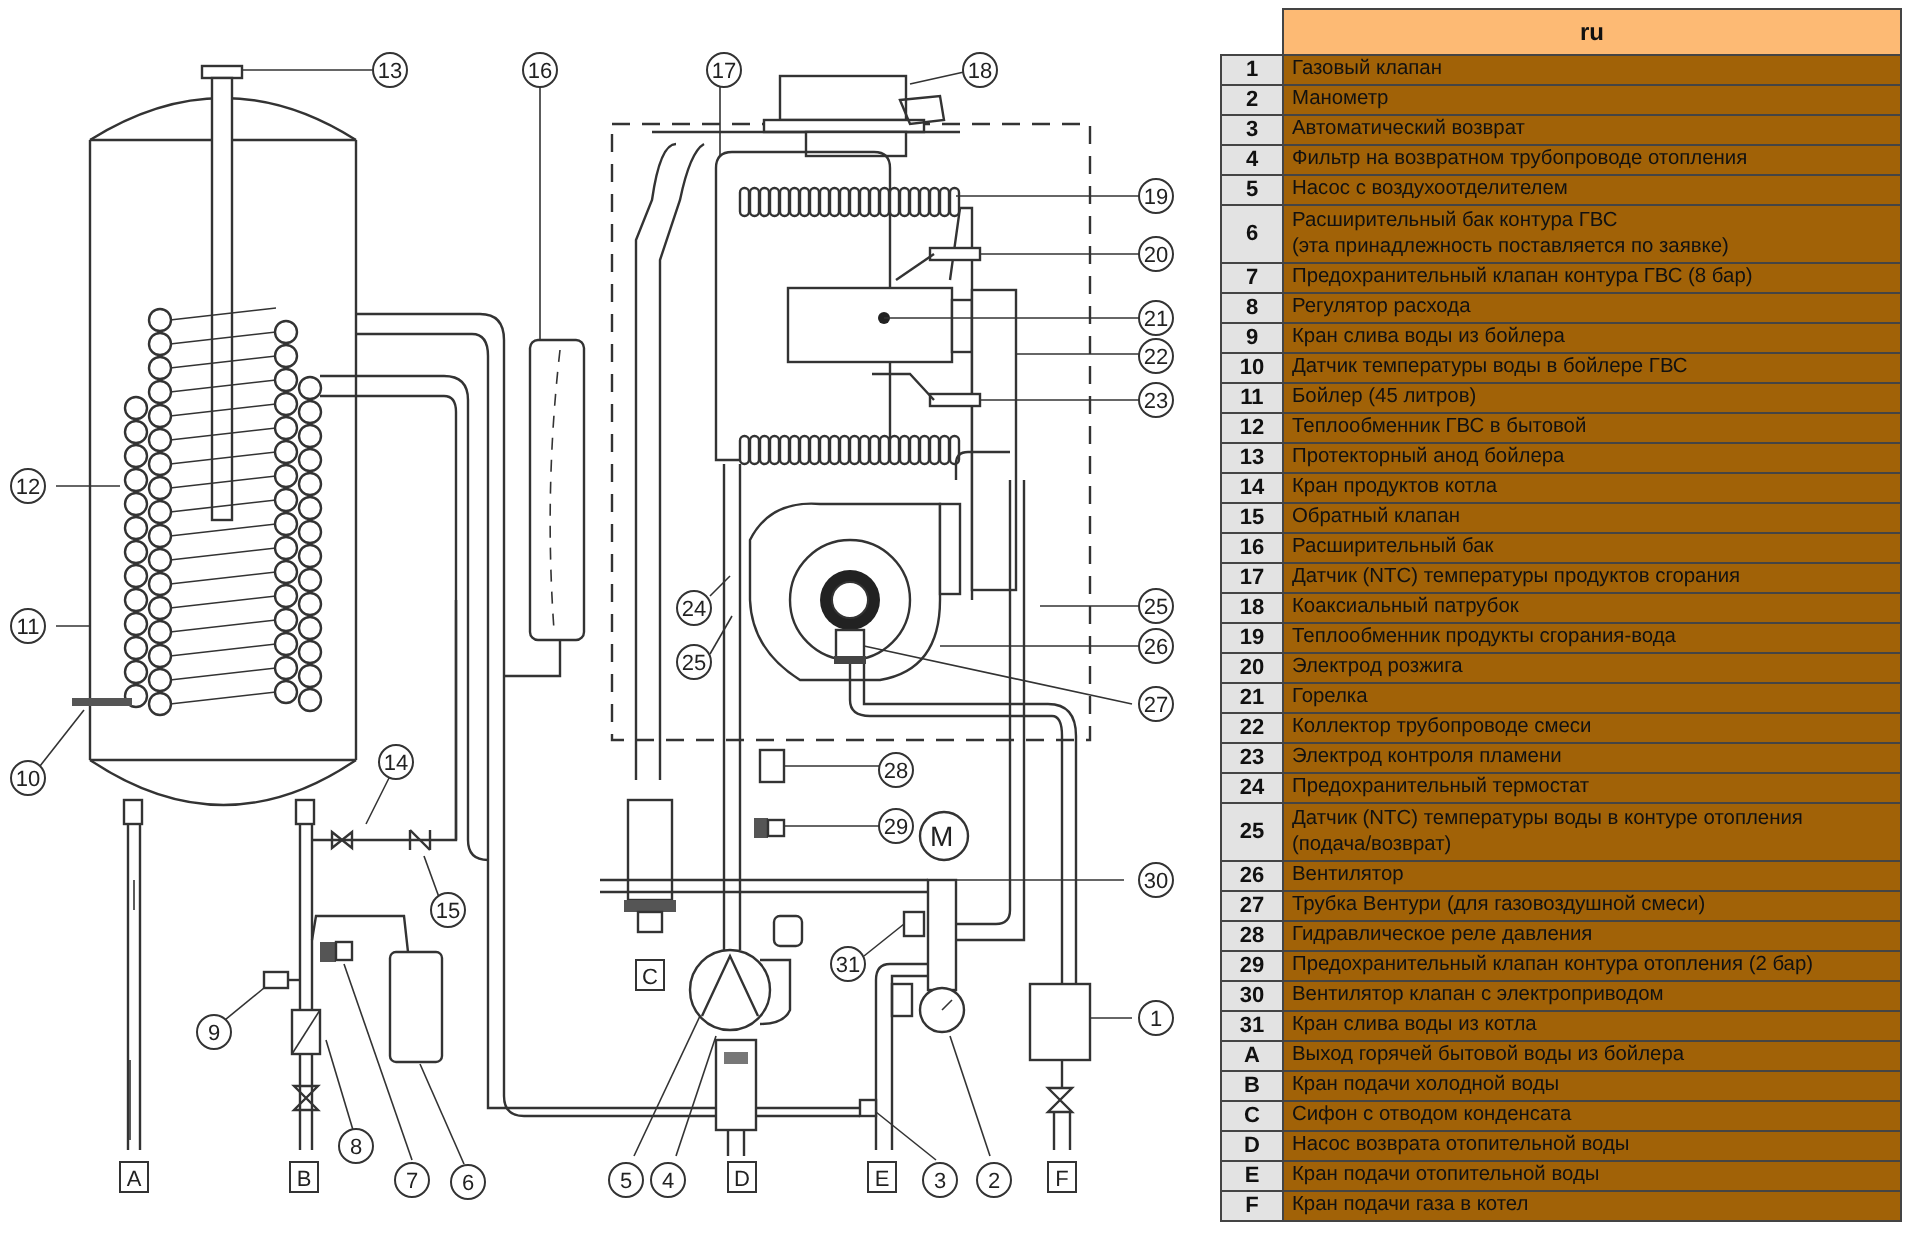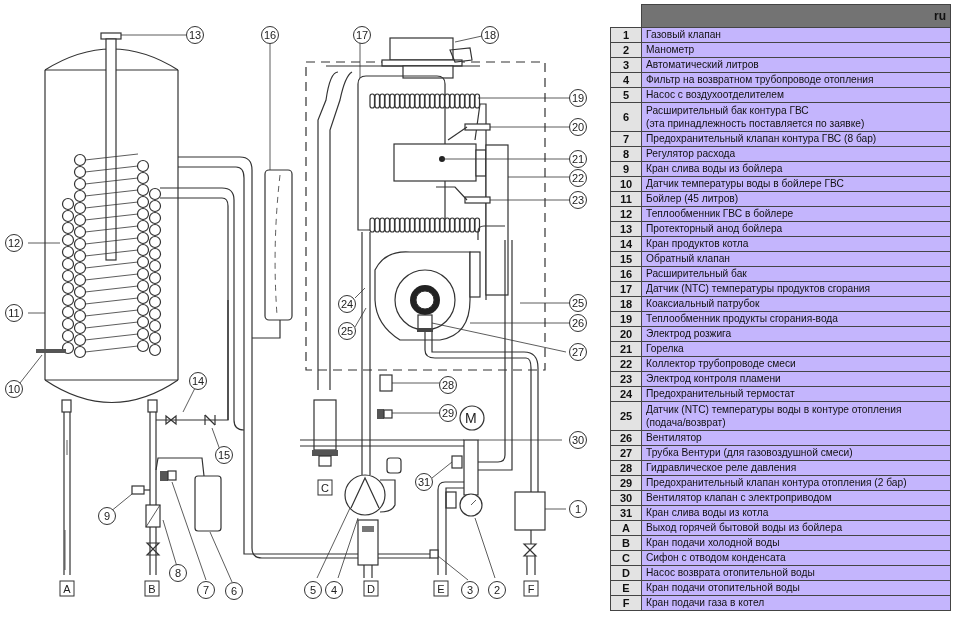--- a/index.html
+++ b/index.html
@@ -11,25 +11,25 @@
   .thin { stroke: #333; stroke-width: 0.8; fill: none; }
   .dash { stroke: #333; stroke-width: 1.2; fill: none; stroke-dasharray: 9 6; }
   .fillw { fill: #fff; stroke: #333; stroke-width: 1.2; }
   .callout circle { fill: #fff; stroke: #333; stroke-width: 1; }
   .boxlbl rect { fill: #fff; stroke: #333; stroke-width: 1; }
 
   #legend { position: absolute; left: 610px; top: 4px; border-collapse: collapse;
             font-size: 10.2px; color: #111; }
   #legend td, #legend th { border: 1px solid #444; padding: 0 4px; line-height: 14px; }
   #legend th.corner { border: none; background: #fff; }
-  #legend th.lang { background: #737373; height: 22px; font-weight: bold; font-size: 12px;
-                    text-align: right; width: 300px; }
+  #legend th.lang { background: #fdba74; height: 22px; font-weight: bold; font-size: 12px;
+                    text-align: center; width: 300px; }
   #legend td.num { background: #e3e3e3; font-weight: bold; text-align: center;
                    width: 22px; font-size: 11px; }
-  #legend td.desc { background: #c4b5fd; text-align: left; }
+  #legend td.desc { background: #a16207; text-align: left; }
   #legend tr.tall td { line-height: 13px; padding-top: 1px; padding-bottom: 1px; }
 </style>
 </head>
 <body>
 
 <svg id="diagram" viewBox="0 0 605 628" xmlns="http://www.w3.org/2000/svg">
 
   <g>
     <path class="ln" d="M45,70 Q112,28 178,70"></path>
     <line class="ln" x1="45" y1="70" x2="178" y2="70"></line>
@@ -526,21 +526,21 @@
       <tr>
         <td class="num">1</td>
         <td class="desc">Газовый клапан</td>
       </tr>
       <tr>
         <td class="num">2</td>
         <td class="desc">Манометр</td>
       </tr>
       <tr>
         <td class="num">3</td>
-        <td class="desc">Автоматический литров</td>
+        <td class="desc">Автоматический возврат</td>
       </tr>
       <tr>
         <td class="num">4</td>
         <td class="desc">Фильтр на возвратном трубопроводе отопления</td>
       </tr>
       <tr>
         <td class="num">5</td>
         <td class="desc">Насос с воздухоотделителем</td>
       </tr>
       <tr class="tall">
@@ -562,21 +562,21 @@
       <tr>
         <td class="num">10</td>
         <td class="desc">Датчик температуры воды в бойлере ГВС</td>
       </tr>
       <tr>
         <td class="num">11</td>
         <td class="desc">Бойлер (45 литров)</td>
       </tr>
       <tr>
         <td class="num">12</td>
-        <td class="desc">Теплообменник ГВС в бойлере</td>
+        <td class="desc">Теплообменник ГВС в бытовой</td>
       </tr>
       <tr>
         <td class="num">13</td>
         <td class="desc">Протекторный анод бойлера</td>
       </tr>
       <tr>
         <td class="num">14</td>
         <td class="desc">Кран продуктов котла</td>
       </tr>
       <tr>

